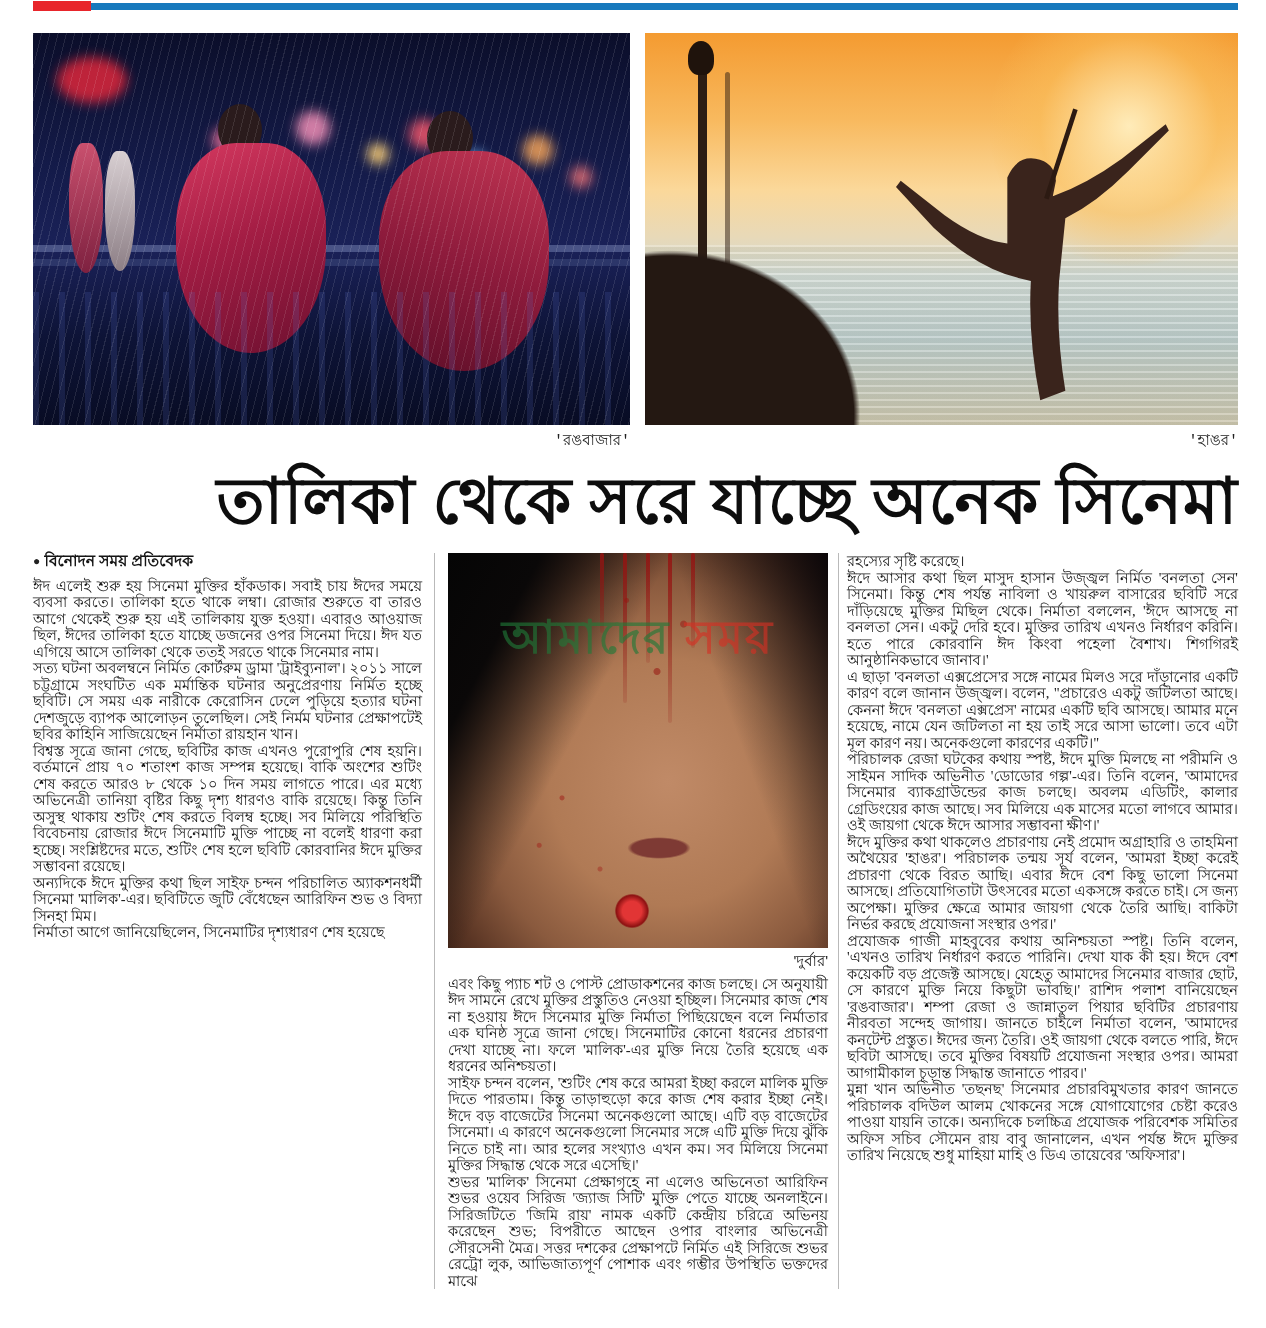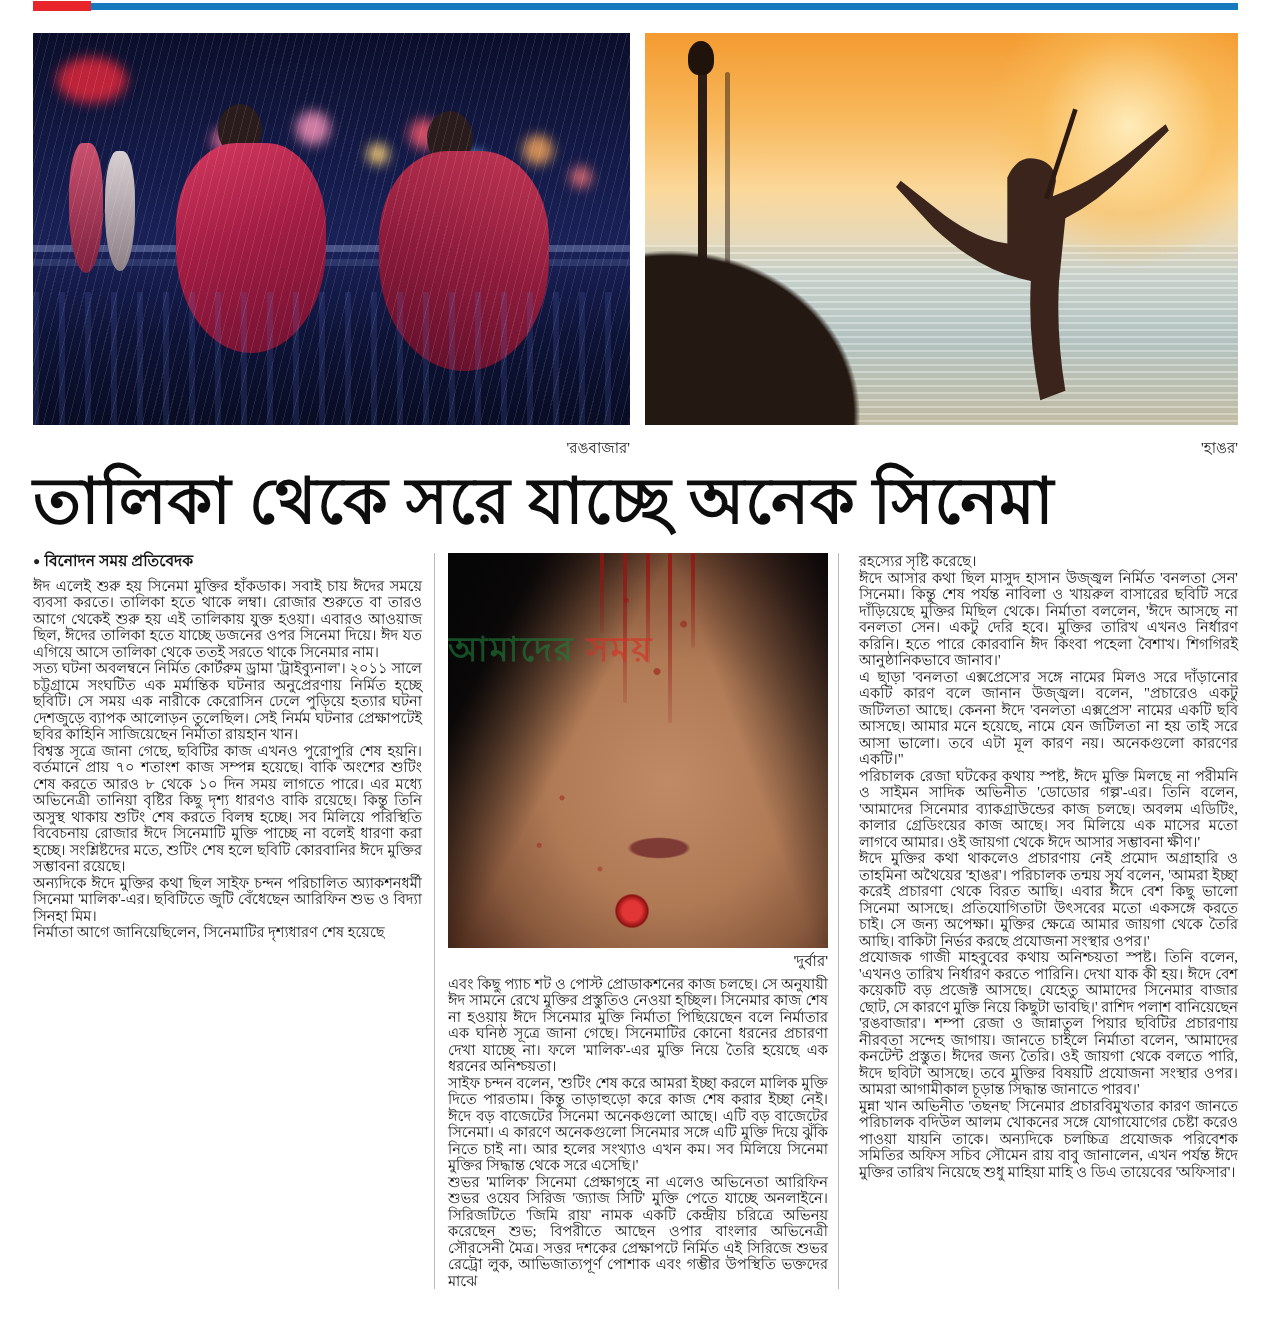--- a/index.html
+++ b/index.html
@@ -30,35 +30,35 @@
          background:repeating-linear-gradient(180deg, rgba(255,255,255,.25) 0 2px, rgba(140,150,140,.12) 2px 7px); }
   .boat-hull { position:absolute; left:-4%; bottom:-6%; width:46%; height:58%;
          background:radial-gradient(ellipse at 18% 85%, #241812 0 58%, rgba(36,24,18,0) 60%); }
   .boat-mast { position:absolute; left:9%; top:4%; width:9px; height:64%; background:#2c1d14; border-radius:4px; }
   .boat-mast2{ position:absolute; left:13.5%; top:10%; width:5px; height:55%; background:#33221786; border-radius:4px; }
   .boat-lamp { position:absolute; left:7.2%; top:2%; width:26px; height:34px; border-radius:50% 50% 40% 40%; background:#1f130c; }
   .man-svg { position:absolute; left:36%; top:16%; width:62%; height:80%; }
 
   
   .caption-row { position:absolute; top:428px; left:33px; width:1205px; font-size:15px; color:#222; }
-  .cap { position:absolute; top:8px; font-family:Liberation Serif, serif; }
+  .cap { position:absolute; top:0; font-family:Liberation Mono, monospace; }
   #cap-left  { left:0;   width:597px; text-align:right; }
   #cap-right { left:612px; width:593px; text-align:right; }
 
   
-  .headline { position:absolute; left:33px; top:452px; width:1205px; text-align:left;
+  .headline { position:absolute; left:33px; top:452px; width:1205px; text-align:right;
               font-size:64px; font-weight:700; color:#0d0d0d; white-space:nowrap; letter-spacing:1px; }
 
   
   .body-wrap { position:absolute; left:33px; top:553px; width:1205px; display:flex; }
   .col { font-size:14.6px; line-height:16.5px; text-align:justify; color:#141414; }
   .col p { margin:0; }
   #col-left   { width:401px; padding-right:12px; }
   #col-middle { width:404px; padding:0 10px 0 13px; border-left:1px solid #b9b9b9; }
-  #col-right  { width:400px; padding-left:20px; border-left:1px solid #b9b9b9; }
+  #col-right  { width:400px; padding-left:8px; border-left:1px solid #b9b9b9; }
 
   .byline { font-weight:700; font-size:15.5px; margin-bottom:8px;
             font-family:"Liberation Sans","DejaVu Sans",sans-serif; }
   .byline .dot { color:#222222; font-size:12px; vertical-align:1px; }
 
   
   .mid-photo { position:relative; width:100%; height:395px; overflow:hidden;
        background:
          radial-gradient(ellipse at 58% 58%, #c08a67 0%, #b07a55 38%, #8a5a3e 62%, #5a3524 80%, #2b170f 100%); }
   .mid-hair  { position:absolute; inset:0;
@@ -71,22 +71,22 @@
         radial-gradient(circle at 30% 62%, rgba(160,25,20,.5) 0 2px, transparent 3px),
         radial-gradient(circle at 24% 74%, rgba(160,25,20,.45) 0 2px, transparent 3px),
         radial-gradient(circle at 40% 80%, rgba(160,25,20,.4) 0 2px, transparent 3px),
         radial-gradient(circle at 55% 30%, rgba(150,20,15,.55) 0 3px, transparent 4px),
         radial-gradient(circle at 62% 18%, rgba(150,20,15,.5) 0 3px, transparent 4px),
         radial-gradient(circle at 47% 12%, rgba(150,20,15,.5) 0 2px, transparent 3px); }
   .lips { position:absolute; left:47%; top:72%; width:64px; height:22px; border-radius:50% 50% 60% 60%;
        background:radial-gradient(ellipse, #7e3a34 0 60%, rgba(126,58,52,0) 70%); }
   .brooch { position:absolute; left:44%; bottom:5%; width:34px; height:34px; border-radius:50%;
        background:radial-gradient(circle, #e23535 0 40%, #8e1212 65%, rgba(142,18,18,0) 75%); }
-  .watermark { position:absolute; left:0; right:0; top:88px; text-align:left; white-space:nowrap;
-       font-size:34px; font-weight:700; opacity:.62; letter-spacing:2px;
+  .watermark { position:absolute; left:0; right:0; top:76px; text-align:center; white-space:nowrap;
+       font-size:46px; font-weight:700; opacity:.62; letter-spacing:2px;
        font-family:"Liberation Sans","DejaVu Sans",sans-serif; }
   .wm-g { color:#1f7a38; } .wm-r { color:#d62f23; }
   .mid-cap { text-align:right; font-size:15px; margin:5px 0 6px 0; color:#222;
        font-family:"Liberation Sans","DejaVu Sans",sans-serif; }
 </style>
 </head>
 <body>
 
 <div class="mast-red"></div>
 <div class="mast-blue"></div>

